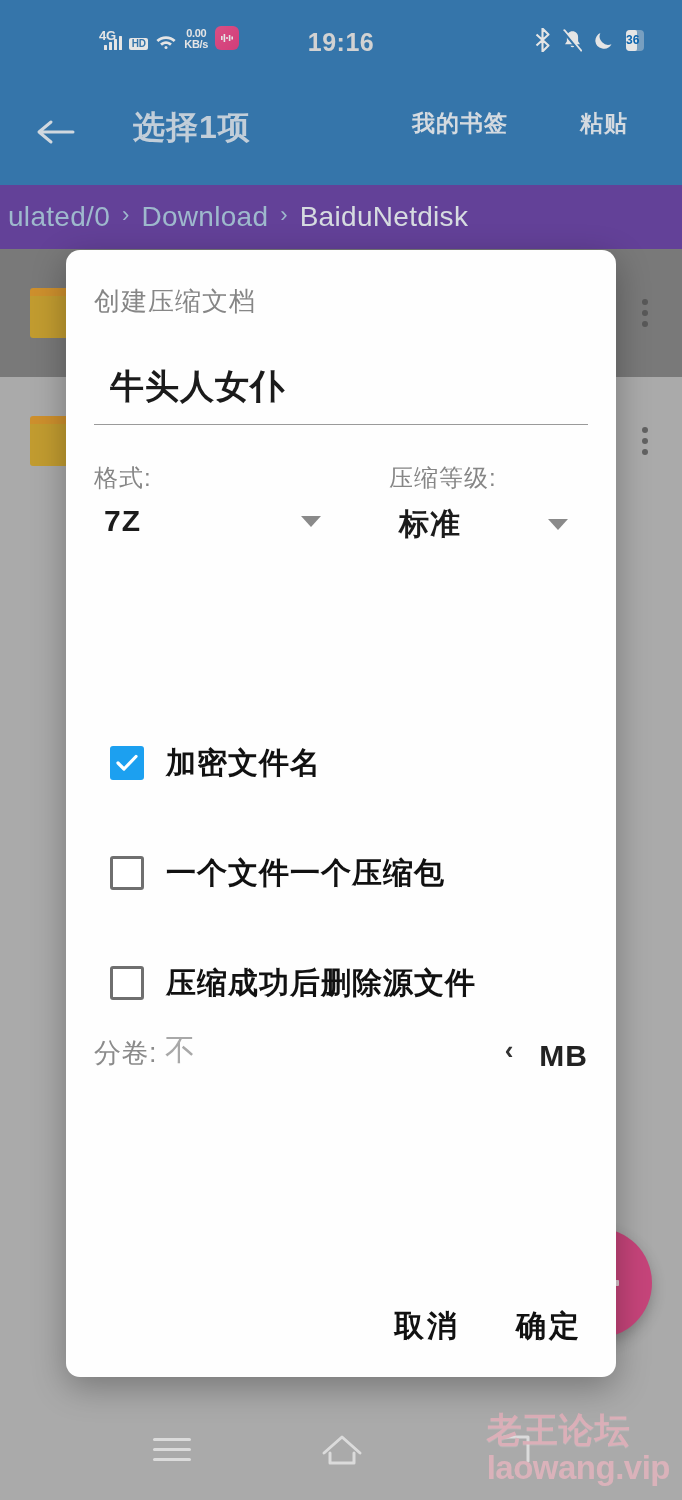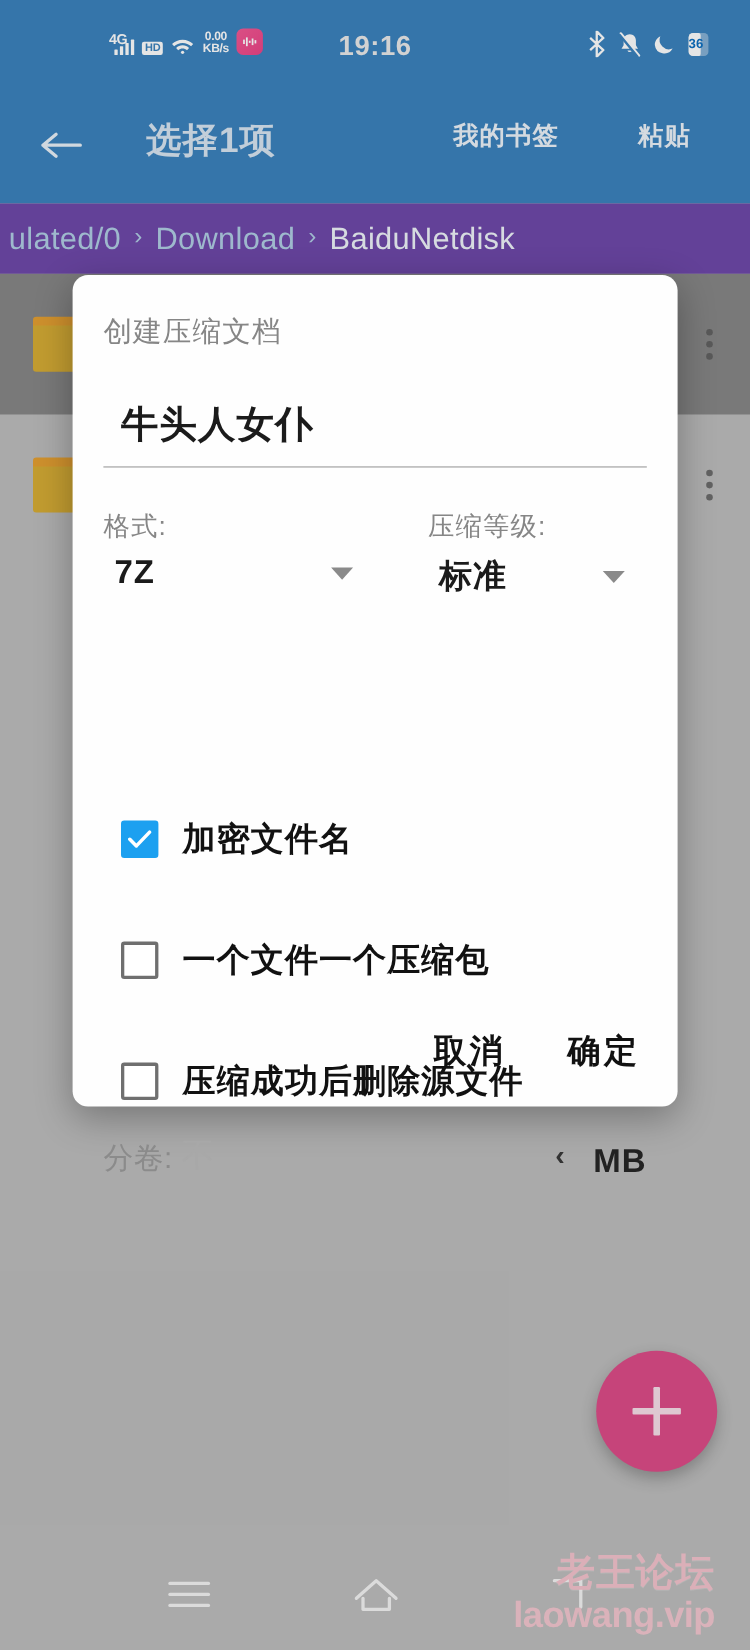--- a/index.html
+++ b/index.html
@@ -196,41 +196,41 @@
   .hamburger i {
     position:absolute; left:0; width:38px; height:3px;
     background:#f2f2f2; border-radius:2px;
   }
   .hamburger i:nth-child(1){ top:0; }
   .hamburger i:nth-child(2){ top:10px; }
   .hamburger i:nth-child(3){ top:20px; }
 
   
   .watermark {
-    position: absolute; right: 32px; bottom: 14px;
-    text-align: right; pointer-events: none; margin-top: 36px;
+    position: absolute; right: 12px; bottom: 14px;
+    text-align: left; pointer-events: none; margin-top: 36px;
   }
   .wm-cn {
     color: #f2b5c1; font-size: 35px; font-weight: bold;
     letter-spacing: 1px; line-height: 40px;
     text-shadow: 0 1px 0 rgba(255,255,255,0.2);
   }
   .wm-en {
     color: #f0b9c4; font-size: 33px; font-weight: bold;
     line-height: 36px; letter-spacing: -0.5px;
   }
 
   
   .scrim {
     position: absolute; inset: 0;
     background: rgba(160,160,160,0.28);
   }
   .dialog {
     position: absolute; left: 66px; top: 250px;
-    width: 550px; height: 756px;
+    width: 550px; height: 1127px;
     background: #fefefe;
     border-radius: 14px;
     box-shadow: 0 10px 34px rgba(0,0,0,0.30);
     padding: 0 12px;
   }
   .dlg-title {
     position: absolute; left: 28px; top: 34px;
     font-size: 26px; color: #868686; letter-spacing: 1px;
   }
   .name-field {

